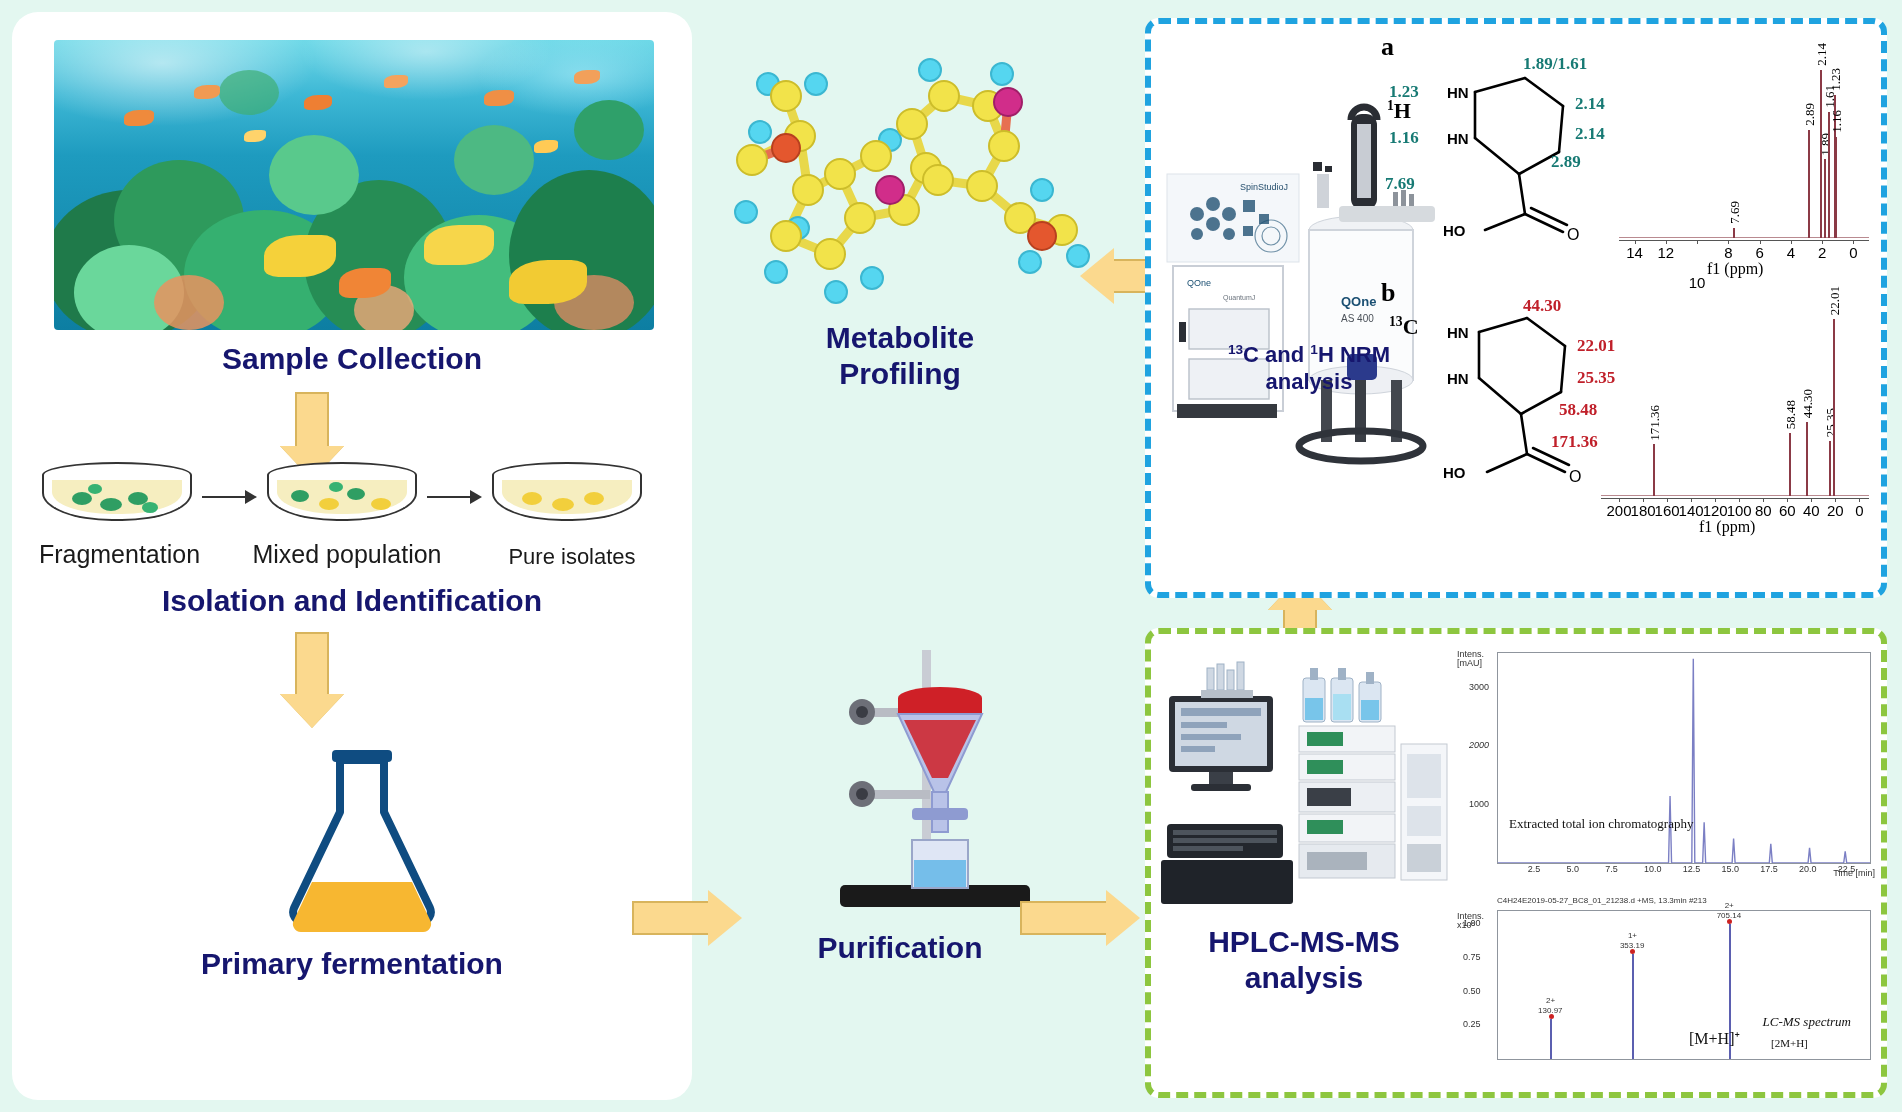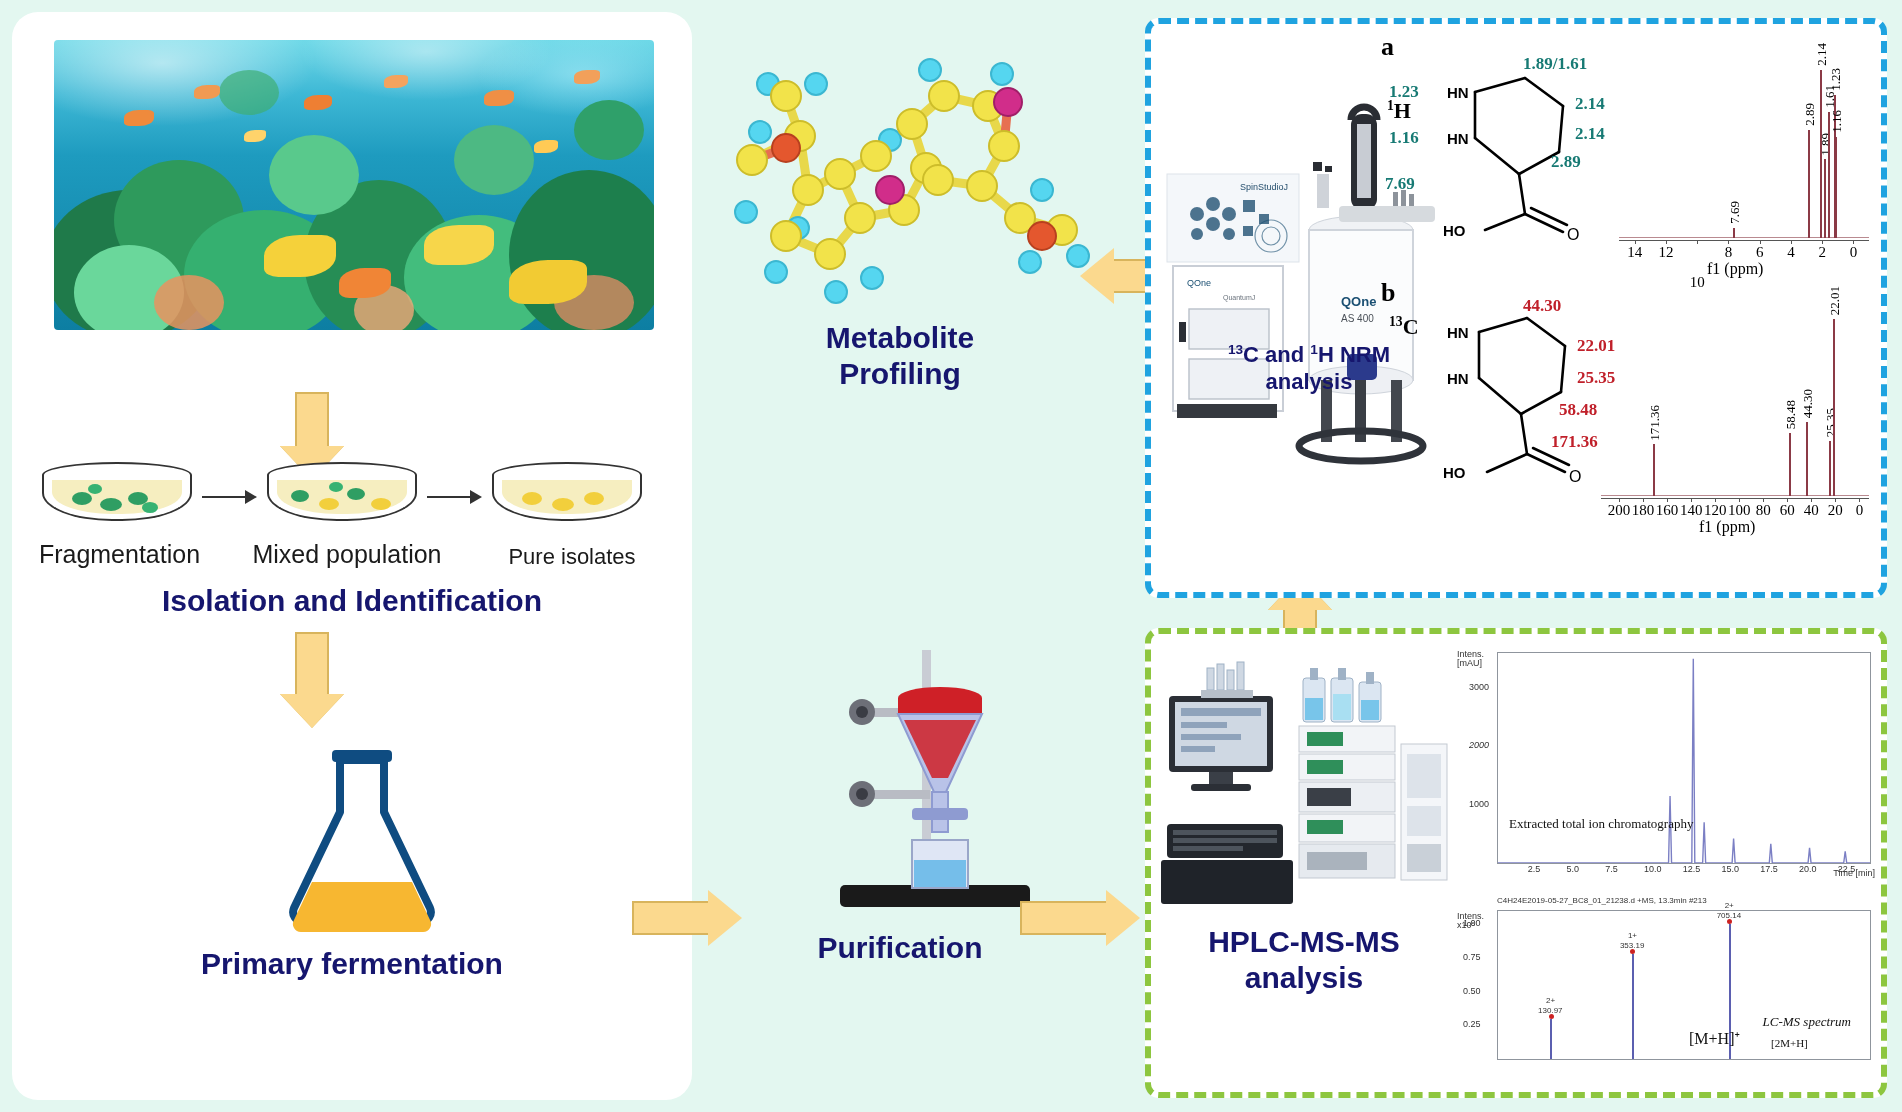--- a/index.html
+++ b/index.html
@@ -118,21 +118,21 @@
   }
   .ms-box {
     position:absolute; left: 1145px; top: 628px; width: 742px; height: 470px;
     border: 6px dashed #8dc63f; border-radius: 14px; background:#ffffff;
   }
   .panel-letter { position:absolute; font-family:"Liberation Serif", serif; font-weight:bold; font-size:26px; color:#000; }
   .nuc-label { position:absolute; font-family:"Liberation Serif", serif; font-weight:bold; font-size:22px; color:#000;}
   .shift-h { position:absolute; font-family:"Liberation Serif", serif; font-weight:bold; font-size:17px; color:#177a74;}
   .shift-c { position:absolute; font-family:"Liberation Serif", serif; font-weight:bold; font-size:17px; color:#c0202a;}
   .tick-lbl {
-    position:absolute; font-family:Liberation Serif, serif; font-size:15px; color:#000;
+    position:absolute; font-family:Liberation Sans, sans-serif; font-size:15px; color:#000;
     transform: translateX(-50%);
   }
   .axis-title { position:absolute; font-family:"Liberation Serif", serif; font-size:16px; color:#000; }
   .peak-lbl {
     position:absolute; font-family:"Liberation Serif", serif; font-size:13px; color:#000;
     writing-mode: vertical-rl; transform: rotate(180deg);
     white-space: nowrap;
   }
   .spec-peak { position:absolute; bottom:0; width:2px; background:#8b3a46; }
   .spec-base { position:absolute; height:1px; background:#b98a90; }
@@ -186,20 +186,21 @@
       <div class="fish" style="left:70px;top:70px;width:30px;height:16px;background:#ef8a3c;"></div>
       <div class="fish" style="left:140px;top:45px;width:26px;height:14px;background:#f09a52;"></div>
       <div class="fish" style="left:250px;top:55px;width:28px;height:15px;background:#ee7f33;"></div>
       <div class="fish" style="left:330px;top:35px;width:24px;height:13px;background:#f3a35e;"></div>
       <div class="fish" style="left:430px;top:50px;width:30px;height:16px;background:#ef8f45;"></div>
       <div class="fish" style="left:520px;top:30px;width:26px;height:14px;background:#f2a05a;"></div>
       <div class="fish" style="left:190px;top:90px;width:22px;height:12px;background:#ffd36b;"></div>
       <div class="fish" style="left:480px;top:100px;width:24px;height:13px;background:#ffca55;"></div>
     </div>
 
+    <div class="lp-label lp-title" style="left:0;top:330px;width:680px;">Sample Collection</div>
 
     <div class="varrow" style="left:240px;top:380px;width:120px;height:88px;">
       <div class="shaft" style="top:0;height:54px;"></div>
       <div class="head" style="top:54px;"></div>
     </div>
 
     <div class="petri" style="left:30px;top:450px;">
       <div class="rim"></div>
         <div class="body"></div>
         <div class="broth"></div>

